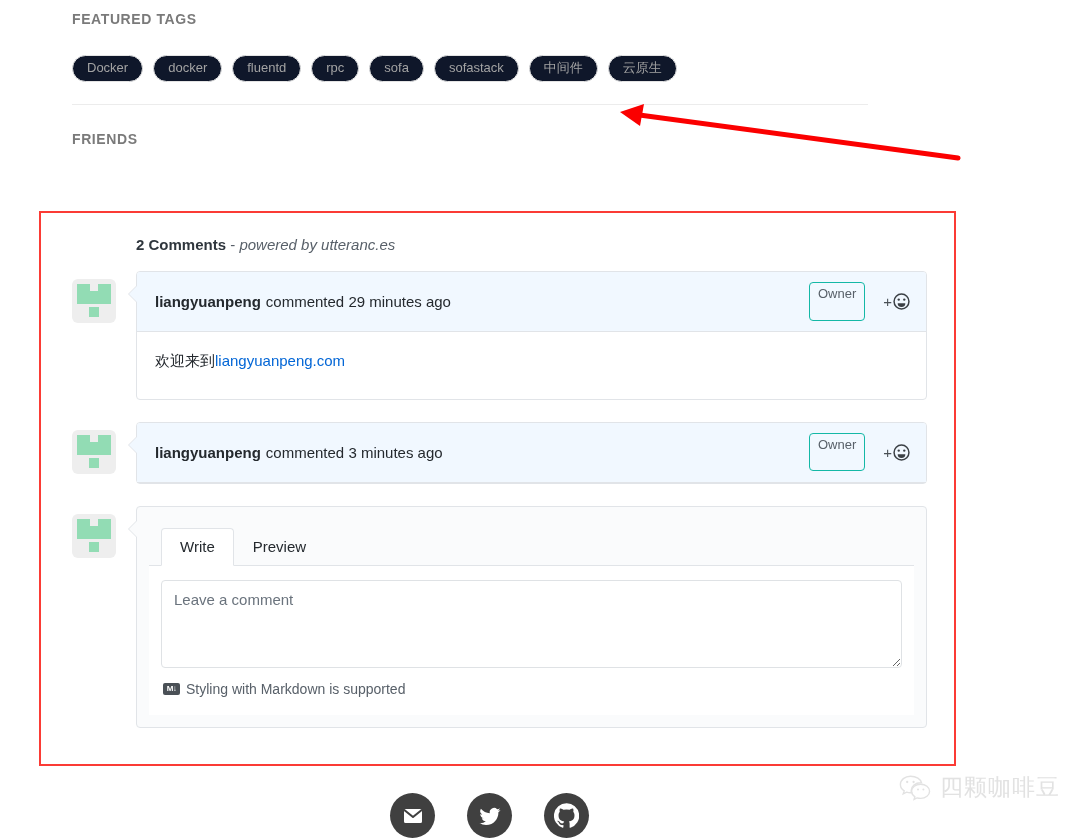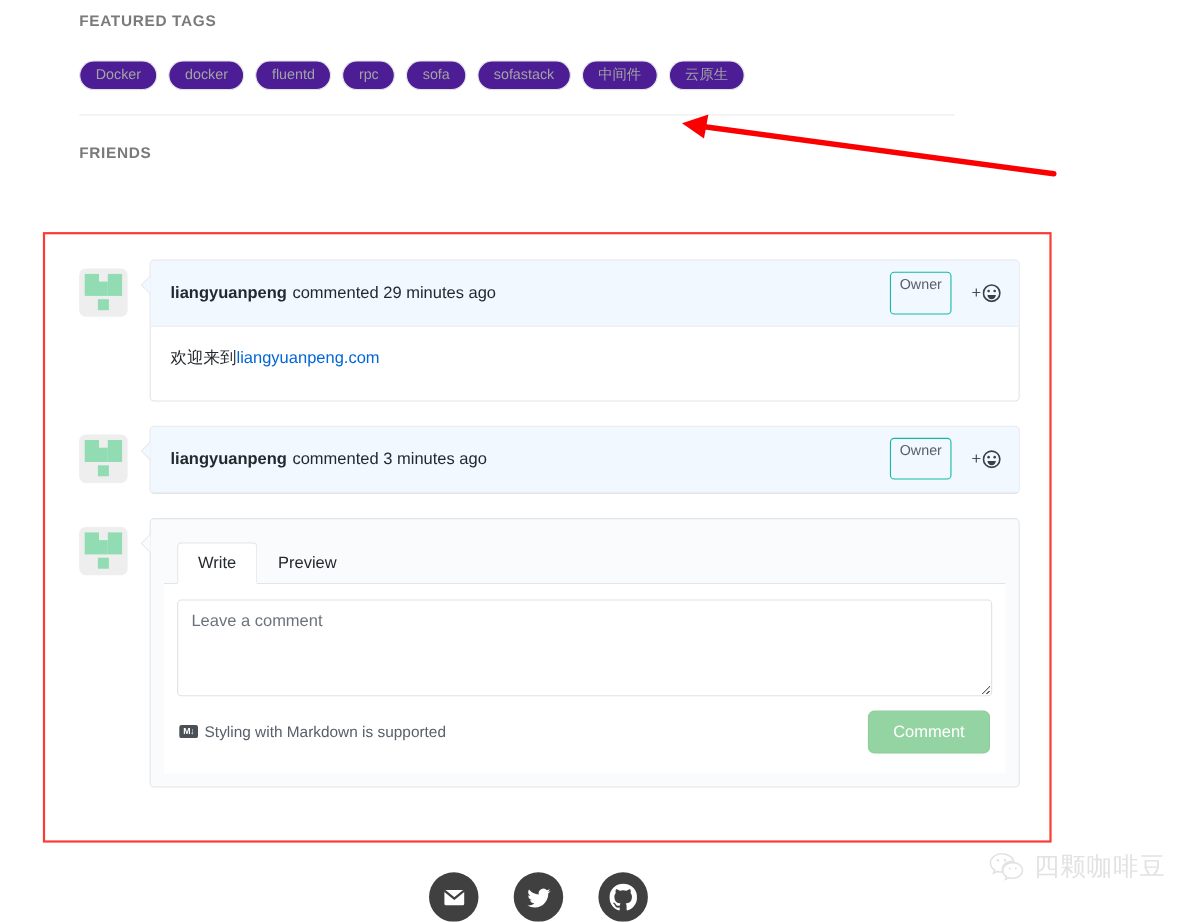--- a/index.html
+++ b/index.html
@@ -33,21 +33,21 @@
     display: flex;
     gap: 10px;
     align-items: center;
   }
   .tag-pill {
     border: 1px solid #e4e4e4;
     border-radius: 16px;
     padding: 5px 14px 6px;
     font-size: 13px;
     color: #a3a3a3;
-    background: #4c1d95;
+    background: #0f172a;
     line-height: 1.1;
     white-space: nowrap;
   }
 
   .divider {
     position: absolute;
     left: 72px;
     top: 104px;
     width: 796px;
     height: 1px;
@@ -368,20 +368,25 @@
   <span class="tag-pill">中间件</span>
   <span class="tag-pill">云原生</span>
 </div>
 
 <div class="divider"></div>
 
 <div class="friends-heading">FRIENDS</div>
 
 <div class="utterances">
 
+  <div class="comments-title">
+    <span class="count">2 Comments</span>
+    <span class="dash">-</span>
+    <span class="powered">powered by utteranc.es</span>
+  </div>
 
   <div class="comment-row">
     <div class="avatar">
       <div class="blk-left"></div>
       <div class="blk-right"></div>
       <div class="blk-mid"></div>
       <div class="blk-bot"></div>
     </div>
     <div class="bubble">
       <div class="bubble-header">
@@ -448,21 +453,20 @@
         <div class="tab">Preview</div>
       </div>
       <div class="form-inner">
         <textarea class="comment-textarea" placeholder="Leave a comment" style=""></textarea>
         <div class="form-footer">
           <div class="md-note">
             <span class="md-icon">M↓</span>
             <span>Styling with Markdown is supported</span>
           </div>
           <span class="spacer"></span>
-          <button class="comment-button">Comment</button>
         </div>
       </div>
     </div>
   </div>
 
 </div>
 
 <div class="social-row">
   <a class="social-icon" href="#">
     <svg width="24" height="24" viewBox="0 0 24 24">

